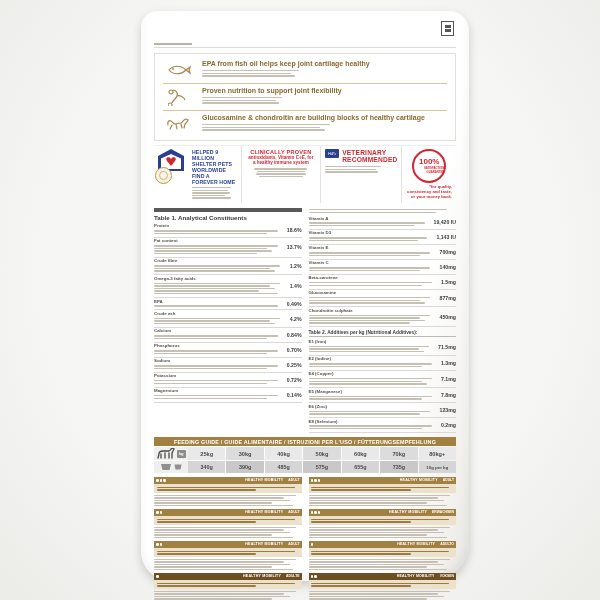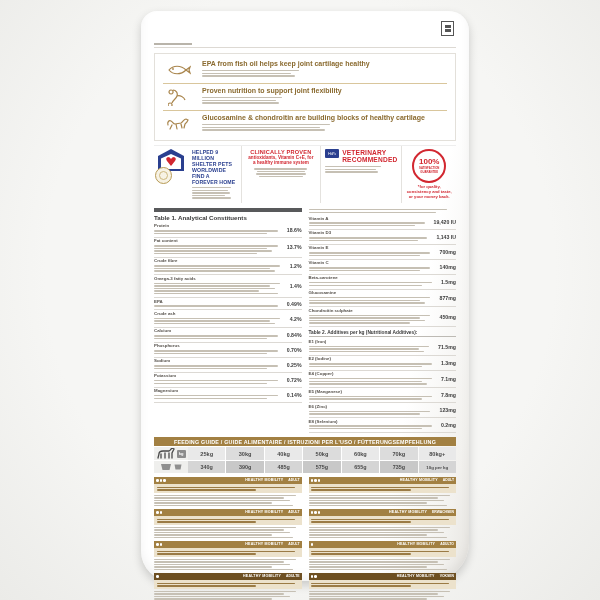--- a/index.html
+++ b/index.html
@@ -40,21 +40,21 @@
   .b1 .sk{margin-top:2px;width:92%;}
   .b2{width:88px;text-align:center;}
   .b2 .t{font-size:5.6px;font-weight:bold;color:#d22730;letter-spacing:.2px;}
   .b2 .s{font-size:4.6px;line-height:5.4px;color:#d22730;font-weight:bold;}
   .b2 .sk{margin-top:2.5px;width:78%;margin-left:auto;margin-right:auto;}
   .b3{width:84px;}
   .b3 .row{display:flex;gap:3px;align-items:flex-start;}
   .hillbox{width:14px;height:9px;background:#2a3f8f;color:#fff;font-size:4px;font-style:italic;display:flex;align-items:center;justify-content:center;border-radius:1px;flex:none;}
   .b3 .vt{font-size:6.6px;line-height:7px;font-weight:bold;color:#d22730;letter-spacing:.2px;}
   .b3 .sk{margin-top:3px;width:80%;}
-  .b4{width:60px;text-align:center;}
+  .b4{width:60px;text-align:right;}
   .g100{width:30px;height:30px;border:2px solid #d22730;border-radius:50%;margin:0 auto;display:flex;flex-direction:column;align-items:center;justify-content:center;}
   .g100 .p{font-size:8px;font-weight:bold;color:#d22730;line-height:8px;}
   .g100 .l{font-size:2.8px;color:#d22730;font-weight:bold;}
   .b4 .note{margin-top:2px;font-size:4.2px;line-height:4.8px;color:#d22730;font-weight:bold;}
   
   .nutri{display:flex;gap:7px;margin-top:5px;}
   .ncol{flex:1;min-width:0;}
   .darkbar{height:4px;background:#58595b;margin-bottom:2px;}
   .t1title{font-size:6.2px;font-weight:bold;color:#3a3a3a;margin:1px 0 2px 0;}
   .nrow{display:flex;align-items:center;border-bottom:1px solid #dcd9d4;padding:1.5px 0;}

